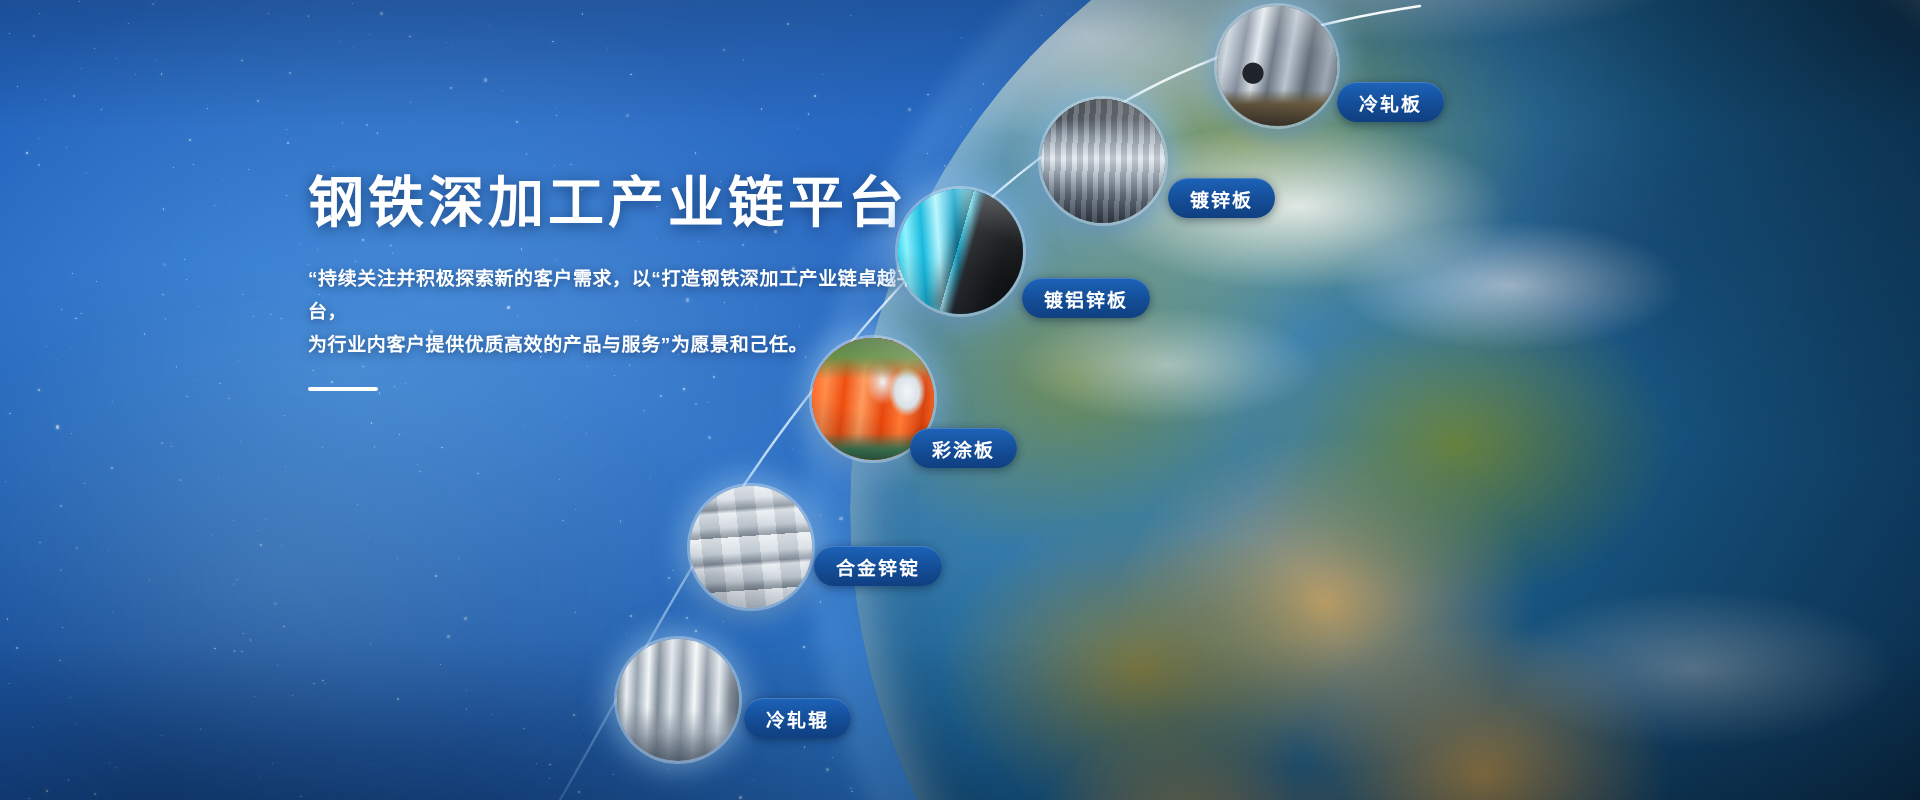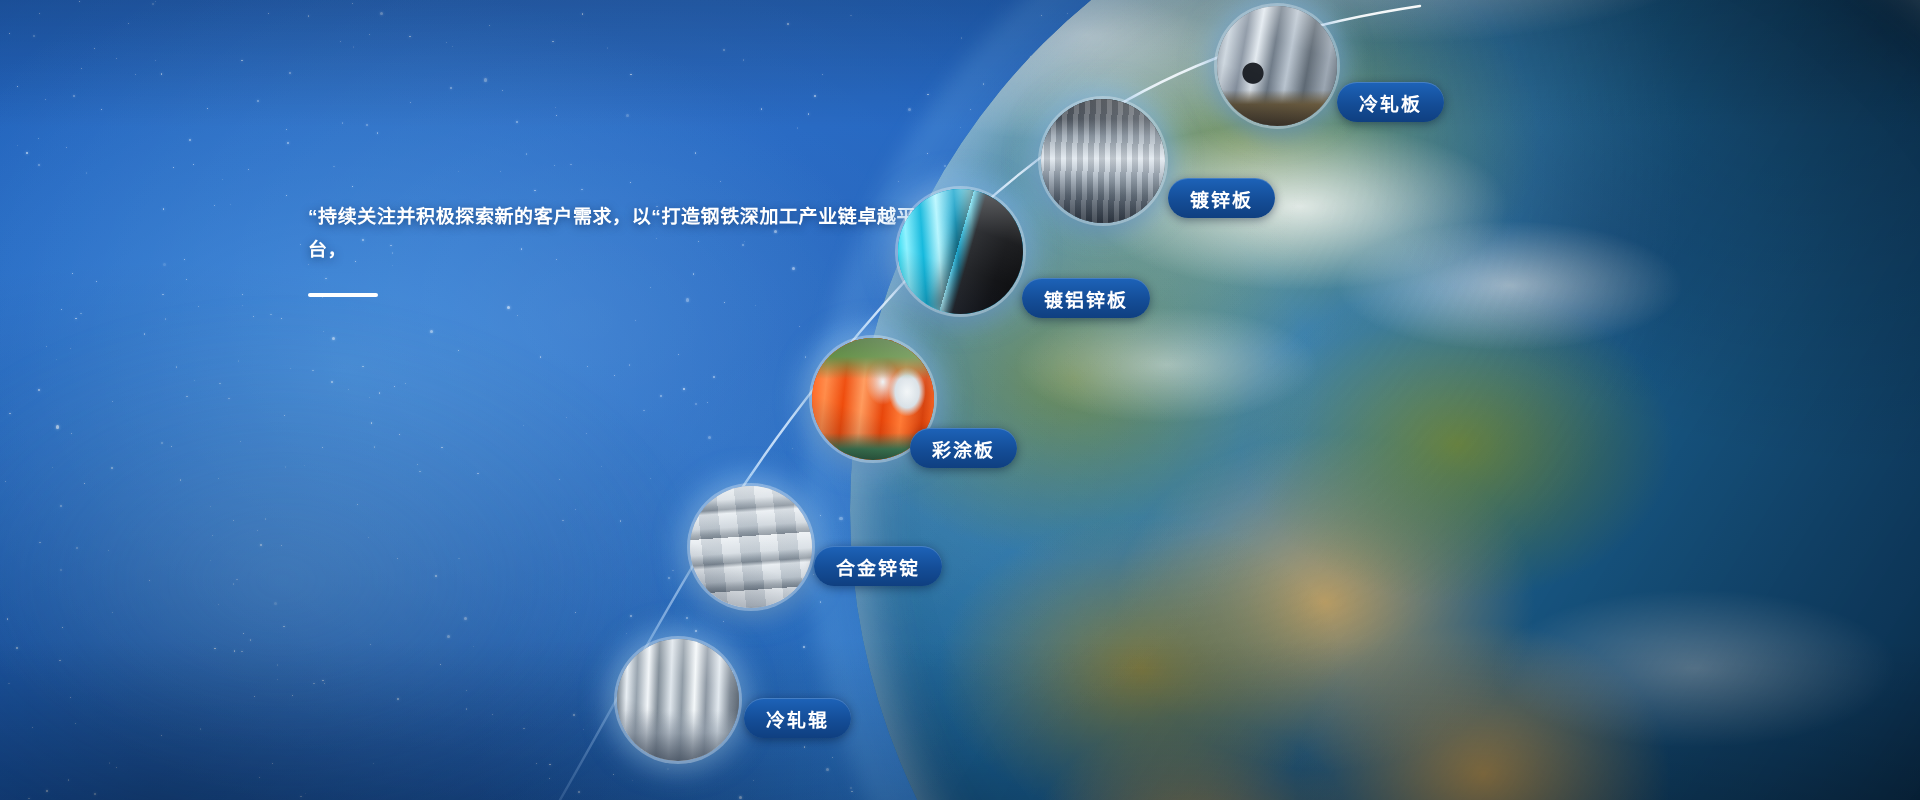--- a/index.html
+++ b/index.html
@@ -639,22 +639,24 @@
       <linearGradient id="chainGrad" x1="0" y1="1" x2="1" y2="0">
         <stop offset="0%" stop-color="#bcdcff" stop-opacity="0.15"></stop>
         <stop offset="35%" stop-color="#dceeff" stop-opacity="0.85"></stop>
         <stop offset="100%" stop-color="#ffffff" stop-opacity="0.95"></stop>
       </linearGradient>
     </defs>
     <path d="M 560,800 C 640,660 700,540 790,420 C 880,300 980,190 1110,110 C 1200,56 1300,24 1420,6" fill="none" stroke="url(#chainGrad)" stroke-width="2.4" stroke-linecap="round"></path>
   </svg>
 
   <div class="copy">
+    <h1 class="headline">钢铁深加工产业链平台</h1>
     <div class="subcopy">
       <p>“持续关注并积极探索新的客户需求，以“打造钢铁深加工产业链卓越平台，</p>
+      <p>为行业内客户提供优质高效的产品与服务”为愿景和己任。</p>
     </div>
     <div class="rule"></div>
   </div>
 
   <div class="node">
     <div class="bubble" style="left:1217px;top:6px;width:120px;height:120px;">
       <div class="photo ph-coils"></div>
       <div class="gloss"></div>
     </div>
     <div class="tag" style="left:1337px;top:82px;">冷轧板</div>

